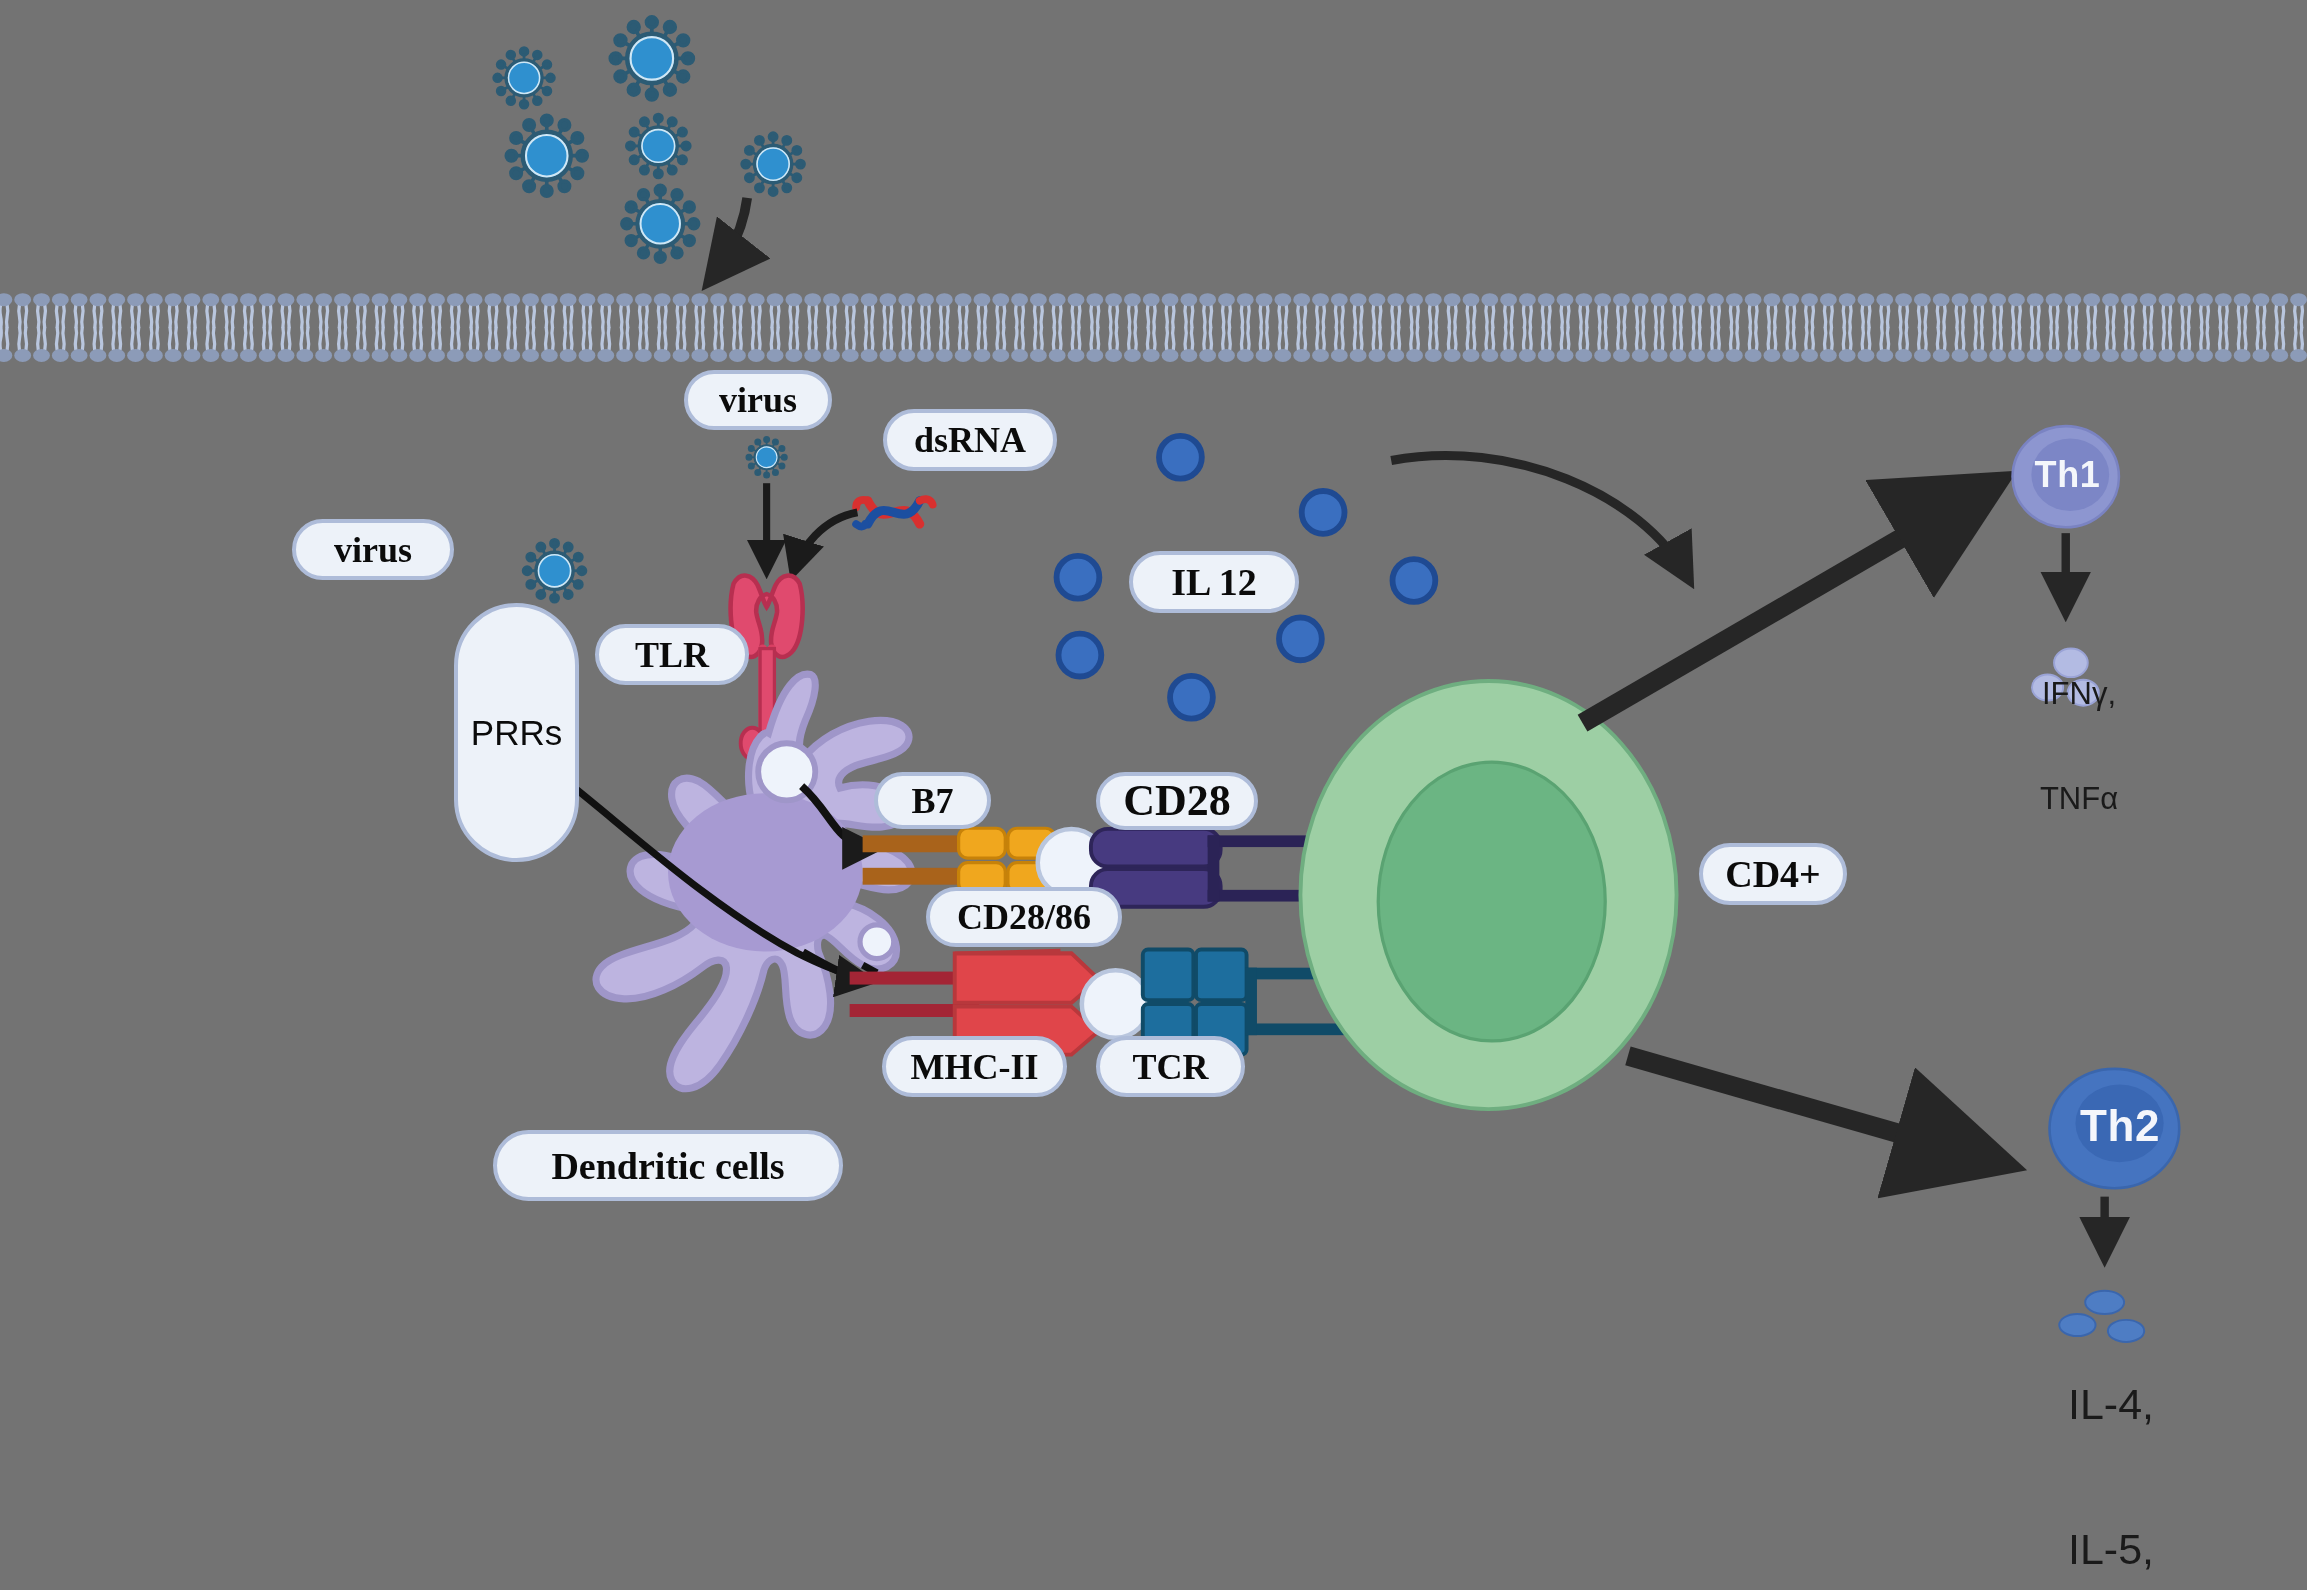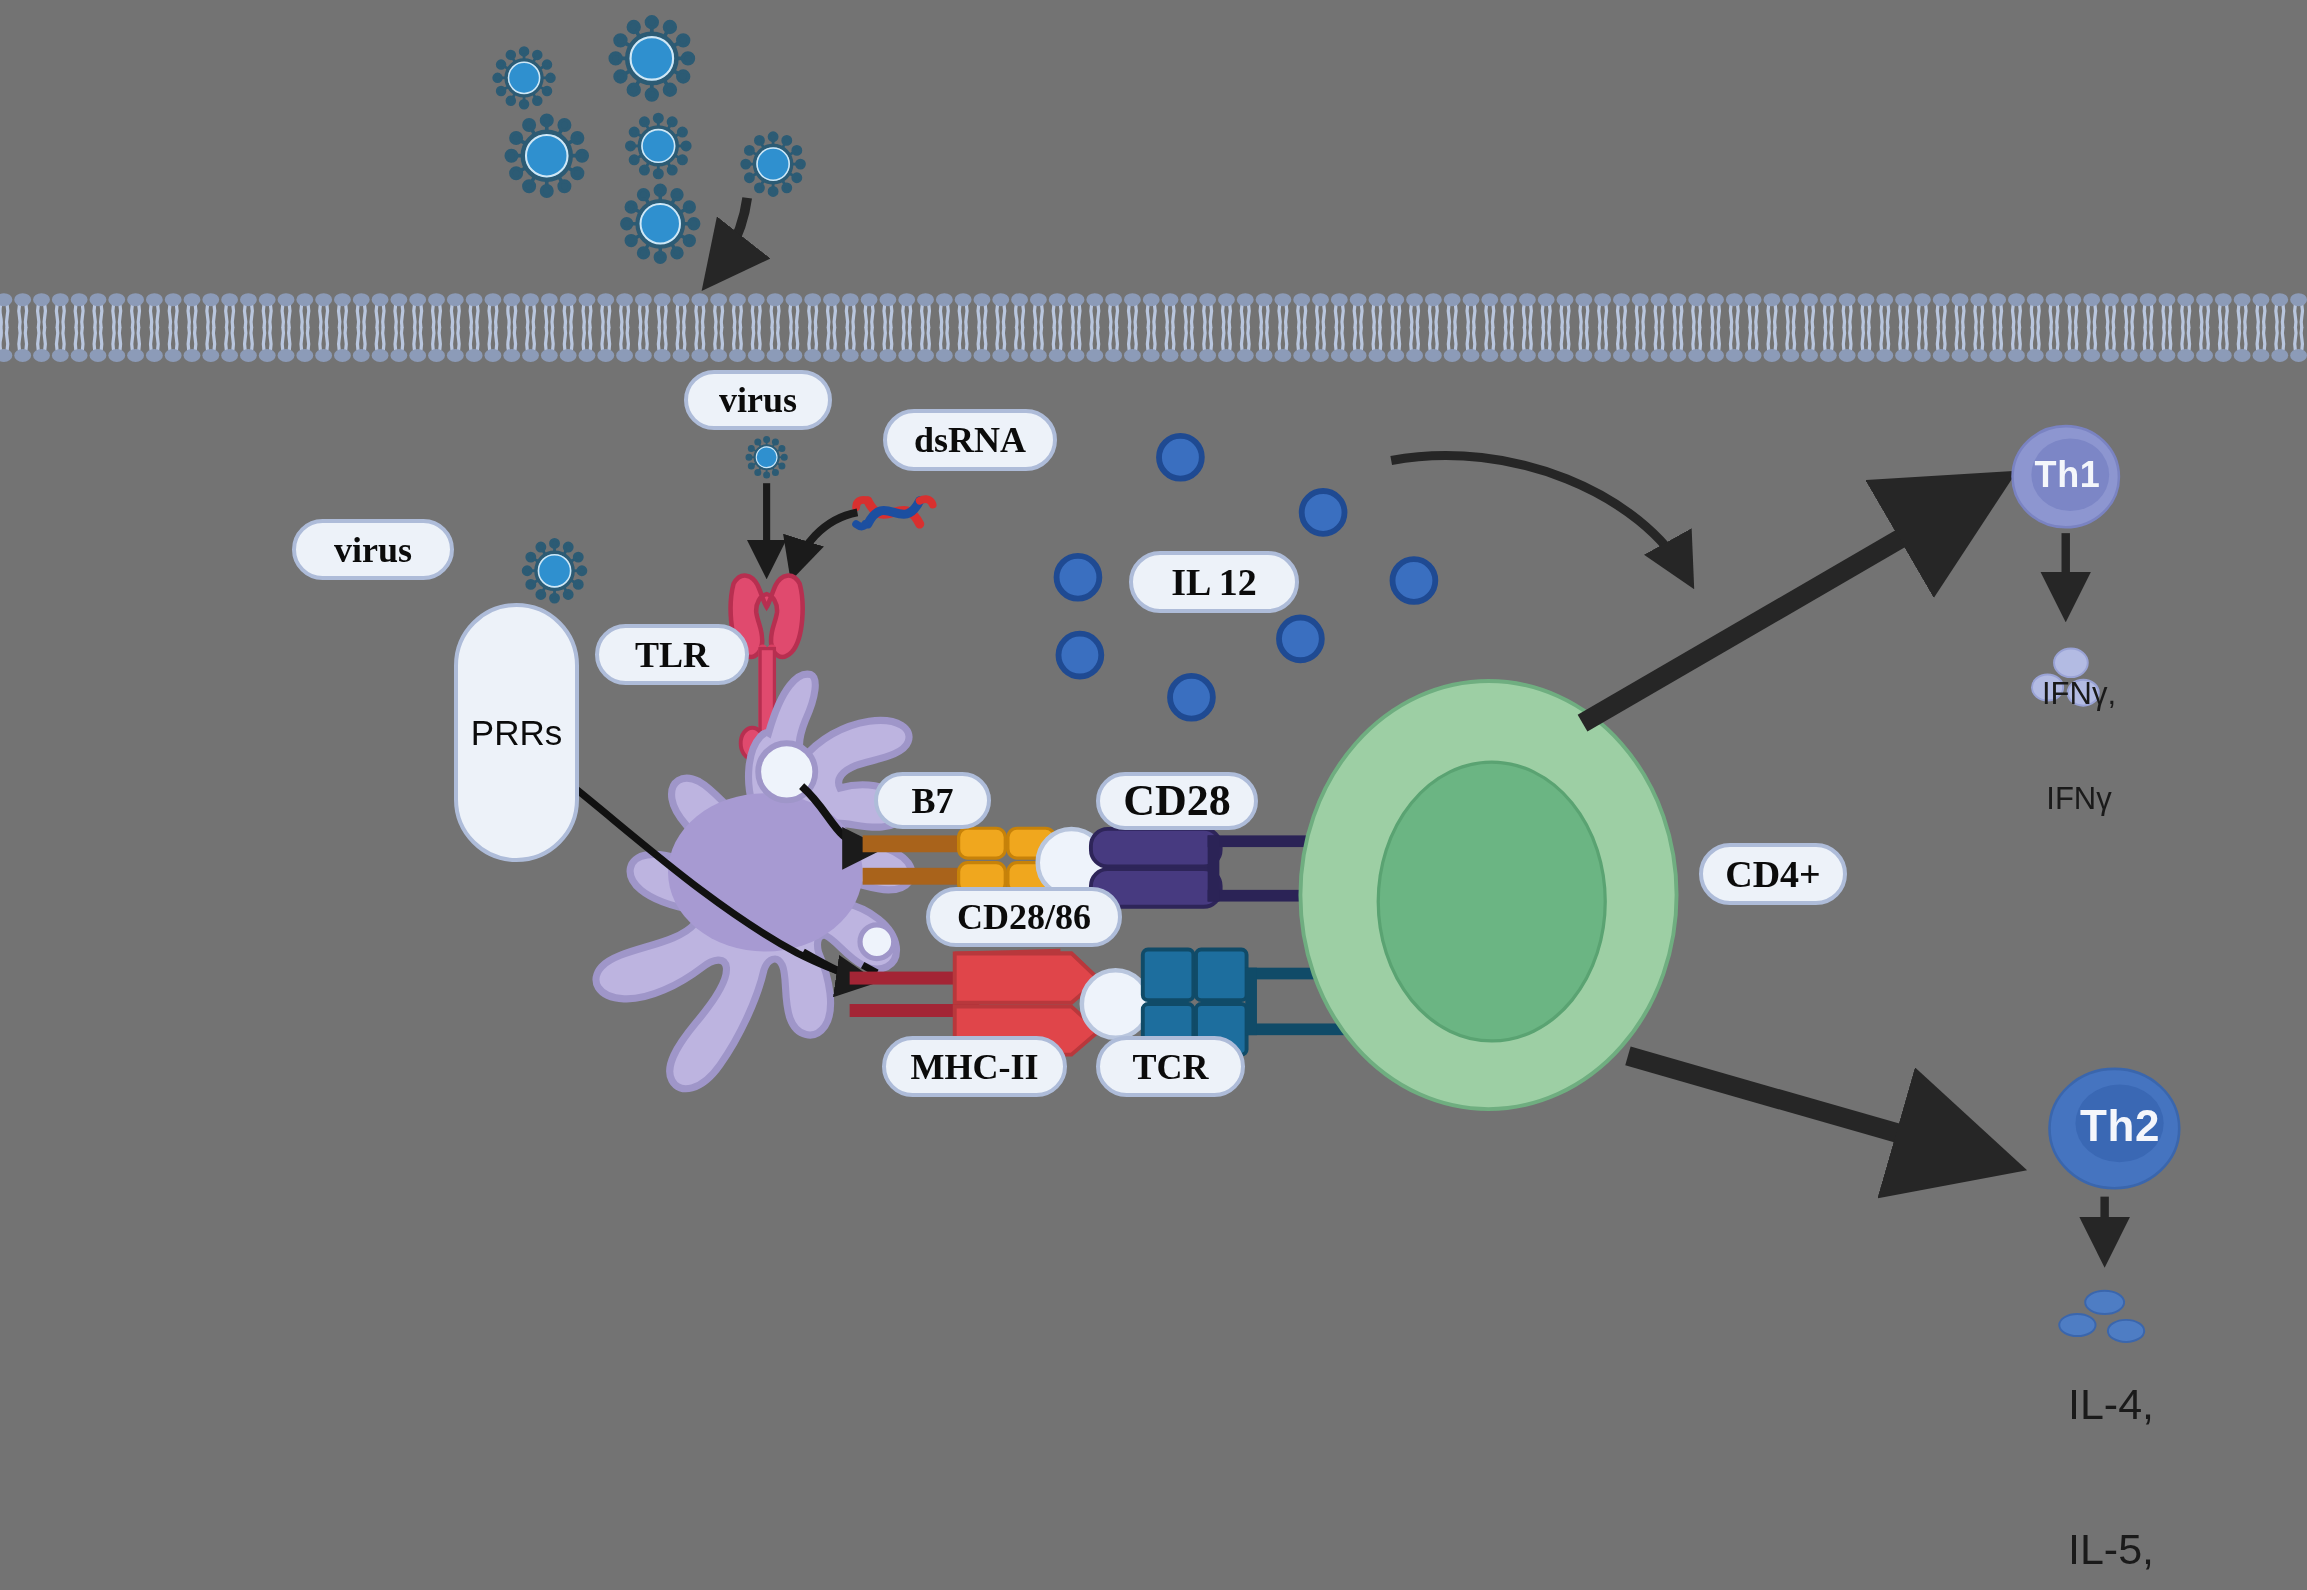--- a/index.html
+++ b/index.html
@@ -1053,20 +1053,23 @@
   </div>
 
   <div class="pill" style="left:292px;top:519px;width:162px;height:61px;font-size:36px;">
     <span>virus</span>
   </div>
 
   <div class="pill" style="left:454px;top:603px;width:125px;height:259px;font-size:35px;font-family:'Liberation Sans',sans-serif;font-weight:400;">
     <span>PRRs</span>
   </div>
 
+  <div class="pill" style="left:493px;top:1130px;width:350px;height:71px;font-size:38px;">
+    <span>Dendritic cells</span>
+  </div>
 
   <div class="pill" style="left:874px;top:772px;width:117px;height:57px;font-size:36px;">
     <span>B7</span>
   </div>
 
   <div class="pill" style="left:926px;top:887px;width:196px;height:60px;font-size:36px;">
     <span>CD28/86</span>
   </div>
 
   <div class="pill" style="left:1096px;top:772px;width:162px;height:58px;font-size:44px;">
@@ -1093,21 +1096,21 @@
   <div class="th-label" style="left:2022px;top:454px;width:91px;font-size:36px;">
     <span>Th1</span>
   </div>
 
   <div class="th-label" style="left:2068px;top:1101px;width:104px;font-size:44px;">
     <span>Th2</span>
   </div>
 
   <div class="plain-text" style="left:1985px;top:608px;width:188px;font-size:31px;text-align:center;">
     <div>IFNγ,</div>
-    <div>IFNγ</div>
+    <div>TNFα</div>
   </div>
 
   <div class="plain-text" style="left:2017px;top:1284px;width:188px;font-size:43px;text-align:center;">
     <div>IL-4,</div>
     <div>IL-5,</div>
     
     
   </div>
 
 </div>

